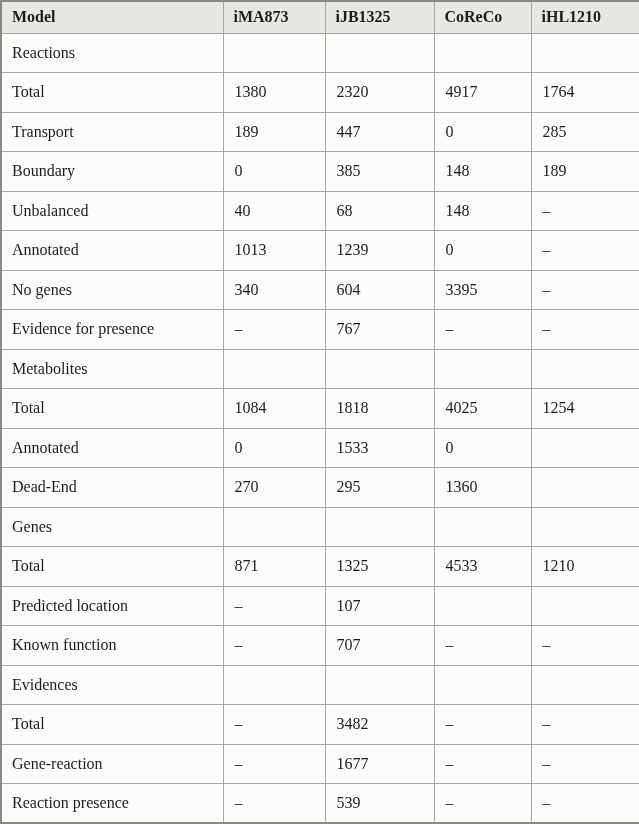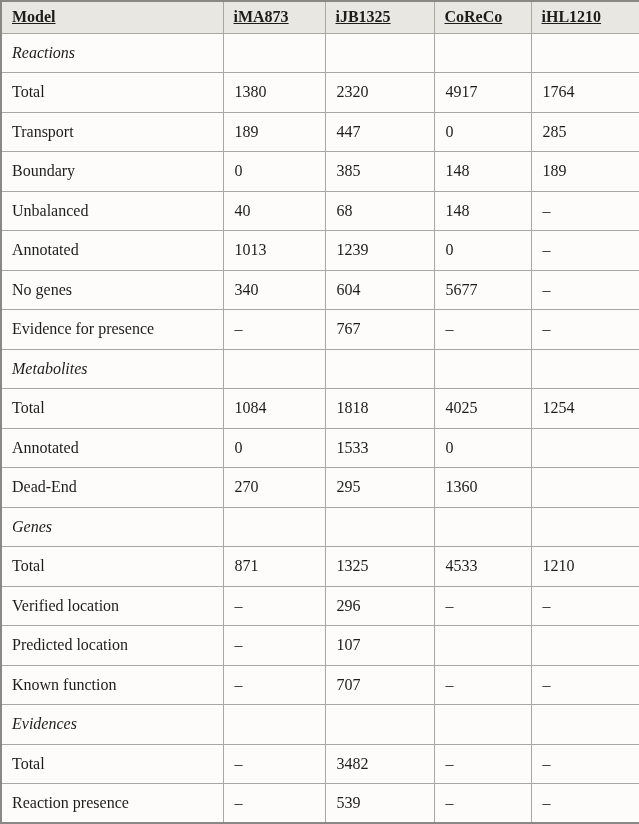--- a/index.html
+++ b/index.html
@@ -31,24 +31,22 @@
     text-align: left;
     vertical-align: middle;
     padding: 0 4px 0 10px;
     overflow: hidden;
     white-space: nowrap;
     height: 32px;
   }
   thead th {
     background: #e9e7e2;
     font-weight: bold;
-    text-decoration: underline;
   }
   tr.section-row td.row-label {
-    font-style: italic;
   }
   td.cell-value { padding-left: 11px; }
 </style>
 </head>
 <body>
 
 <table class="model-table">
   <colgroup>
     <col class="c-label">
     <col class="c-ima873">
@@ -105,21 +103,21 @@
         <td class="row-label">Annotated</td>
         <td class="cell-value">1013</td>
         <td class="cell-value">1239</td>
         <td class="cell-value">0</td>
         <td class="cell-value">–</td>
       </tr>
       <tr>
         <td class="row-label">No genes</td>
         <td class="cell-value">340</td>
         <td class="cell-value">604</td>
-        <td class="cell-value">5677</td>
+        <td class="cell-value">3395</td>
         <td class="cell-value">–</td>
       </tr>
       <tr>
         <td class="row-label">Evidence for presence</td>
         <td class="cell-value">–</td>
         <td class="cell-value">767</td>
         <td class="cell-value">–</td>
         <td class="cell-value">–</td>
       </tr>
       <tr class="section-row">
@@ -158,27 +156,20 @@
         <td class="cell-value"></td>
       </tr>
       <tr>
         <td class="row-label">Total</td>
         <td class="cell-value">871</td>
         <td class="cell-value">1325</td>
         <td class="cell-value">4533</td>
         <td class="cell-value">1210</td>
       </tr>
       <tr>
-        <td class="row-label">Verified location</td>
-        <td class="cell-value">–</td>
-        <td class="cell-value">296</td>
-        <td class="cell-value">–</td>
-        <td class="cell-value">–</td>
-      </tr>
-      <tr>
         <td class="row-label">Predicted location</td>
         <td class="cell-value">–</td>
         <td class="cell-value">107</td>
         <td class="cell-value"></td>
         <td class="cell-value"></td>
       </tr>
       <tr>
         <td class="row-label">Known function</td>
         <td class="cell-value">–</td>
         <td class="cell-value">707</td>
@@ -189,20 +180,27 @@
         <td class="row-label">Evidences</td>
         <td class="cell-value"></td>
         <td class="cell-value"></td>
         <td class="cell-value"></td>
         <td class="cell-value"></td>
       </tr>
       <tr>
         <td class="row-label">Total</td>
         <td class="cell-value">–</td>
         <td class="cell-value">3482</td>
+        <td class="cell-value">–</td>
+        <td class="cell-value">–</td>
+      </tr>
+      <tr>
+        <td class="row-label">Gene-reaction</td>
+        <td class="cell-value">–</td>
+        <td class="cell-value">1677</td>
         <td class="cell-value">–</td>
         <td class="cell-value">–</td>
       </tr>
       <tr>
         <td class="row-label">Reaction presence</td>
         <td class="cell-value">–</td>
         <td class="cell-value">539</td>
         <td class="cell-value">–</td>
         <td class="cell-value">–</td>
       </tr>

